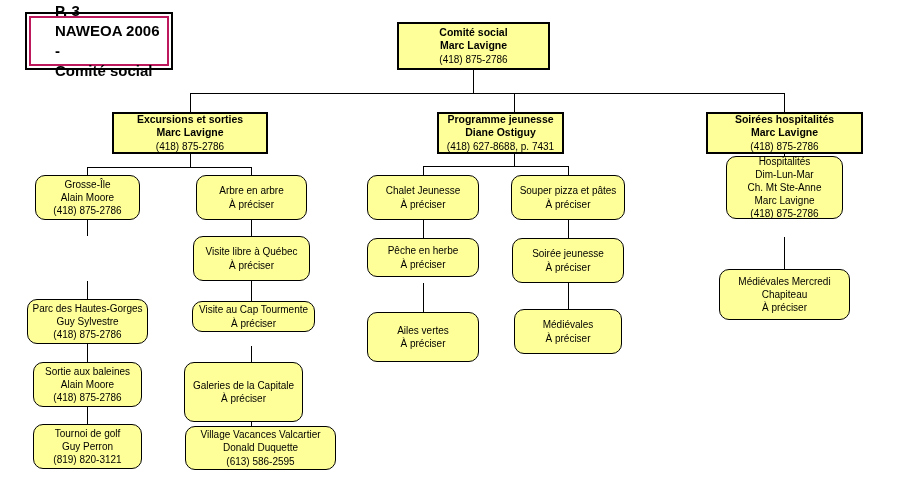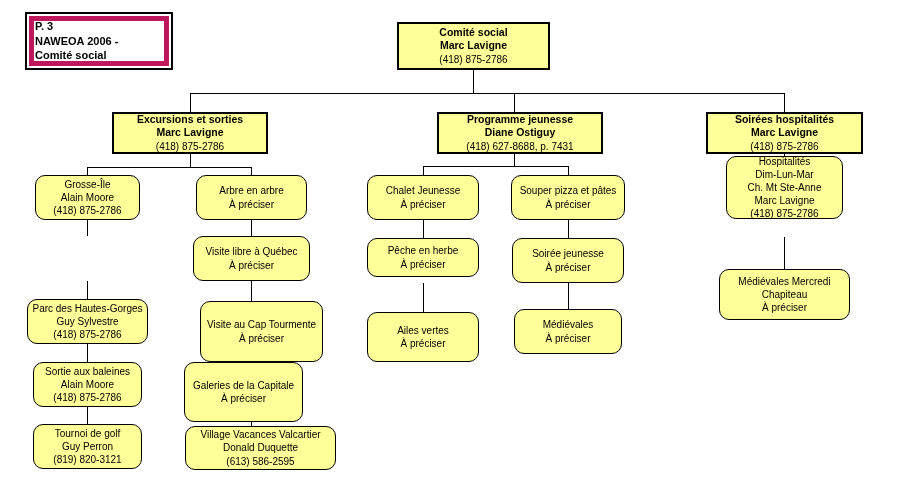--- a/index.html
+++ b/index.html
@@ -5,23 +5,23 @@
   html,body{margin:0;padding:0;background:#fff;}
   .canvas{
     position:relative;width:911px;height:496px;background:#fff;
     font-family:"Liberation Sans", sans-serif;color:#000;overflow:hidden;
   }
   .title-box{
     position:absolute;left:25px;top:12px;width:148px;height:58px;
     border:2px solid #000;background:#fff;padding:2px;box-sizing:border-box;
   }
   .title-inner{
-    width:100%;height:100%;border:5px solid #be185d;box-sizing:border-box;
+    width:100%;height:100%;border:2px solid #be185d;box-sizing:border-box;
     display:flex;flex-direction:column;justify-content:center;
-    padding-left:1px;font-weight:bold;font-size:11px;line-height:1.35;
+    padding-left:24px;font-weight:bold;font-size:15px;line-height:1.35;
   }
   .node{
     position:absolute;background:#FFFF99;border:1px solid #000;
     box-sizing:border-box;display:flex;flex-direction:column;
     justify-content:center;align-items:center;text-align:center;
     font-size:10px;line-height:1.32;
   }
   .node.sq{border-width:2px;}
   .node.rd{border-radius:10px;}
   .ln{white-space:nowrap;}
@@ -83,21 +83,21 @@
     <div class="ln b">Comité social</div>
     <div class="ln b">Marc Lavigne</div>
     <div class="ln">(418) 875-2786</div>
   </div>
 
   <div class="node sq" style="left:112px;top:112px;width:156px;height:42px">
     <div class="ln b">Excursions et sorties</div>
     <div class="ln b">Marc Lavigne</div>
     <div class="ln">(418) 875-2786</div>
   </div>
-  <div class="node sq" style="left:437px;top:112px;width:166px;height:42px">
+  <div class="node sq" style="left:437px;top:112px;width:127px;height:42px">
     <div class="ln b">Programme jeunesse</div>
     <div class="ln b">Diane Ostiguy</div>
     <div class="ln">(418) 627-8688, p. 7431</div>
   </div>
   <div class="node sq" style="left:706px;top:112px;width:157px;height:42px">
     <div class="ln b">Soirées hospitalités</div>
     <div class="ln b">Marc Lavigne</div>
     <div class="ln">(418) 875-2786</div>
   </div>
 
@@ -123,21 +123,21 @@
   </div>
 
   <div class="node rd" style="left:196px;top:175px;width:111px;height:45px">
     <div class="ln">Arbre en arbre</div>
     <div class="ln">À préciser</div>
   </div>
   <div class="node rd" style="left:193px;top:236px;width:117px;height:45px">
     <div class="ln">Visite libre à Québec</div>
     <div class="ln">À préciser</div>
   </div>
-  <div class="node rd" style="left:200px;top:301px;width:123px;height:61px">
+  <div class="node rd" style="left:192px;top:301px;width:123px;height:31px">
     <div class="ln">Visite au Cap Tourmente</div>
     <div class="ln">À préciser</div>
   </div>
   <div class="node rd" style="left:184px;top:362px;width:119px;height:60px">
     <div class="ln">Galeries de la Capitale</div>
     <div class="ln">À préciser</div>
   </div>
   <div class="node rd" style="left:185px;top:426px;width:151px;height:44px">
     <div class="ln">Village Vacances Valcartier</div>
     <div class="ln">Donald Duquette</div>

